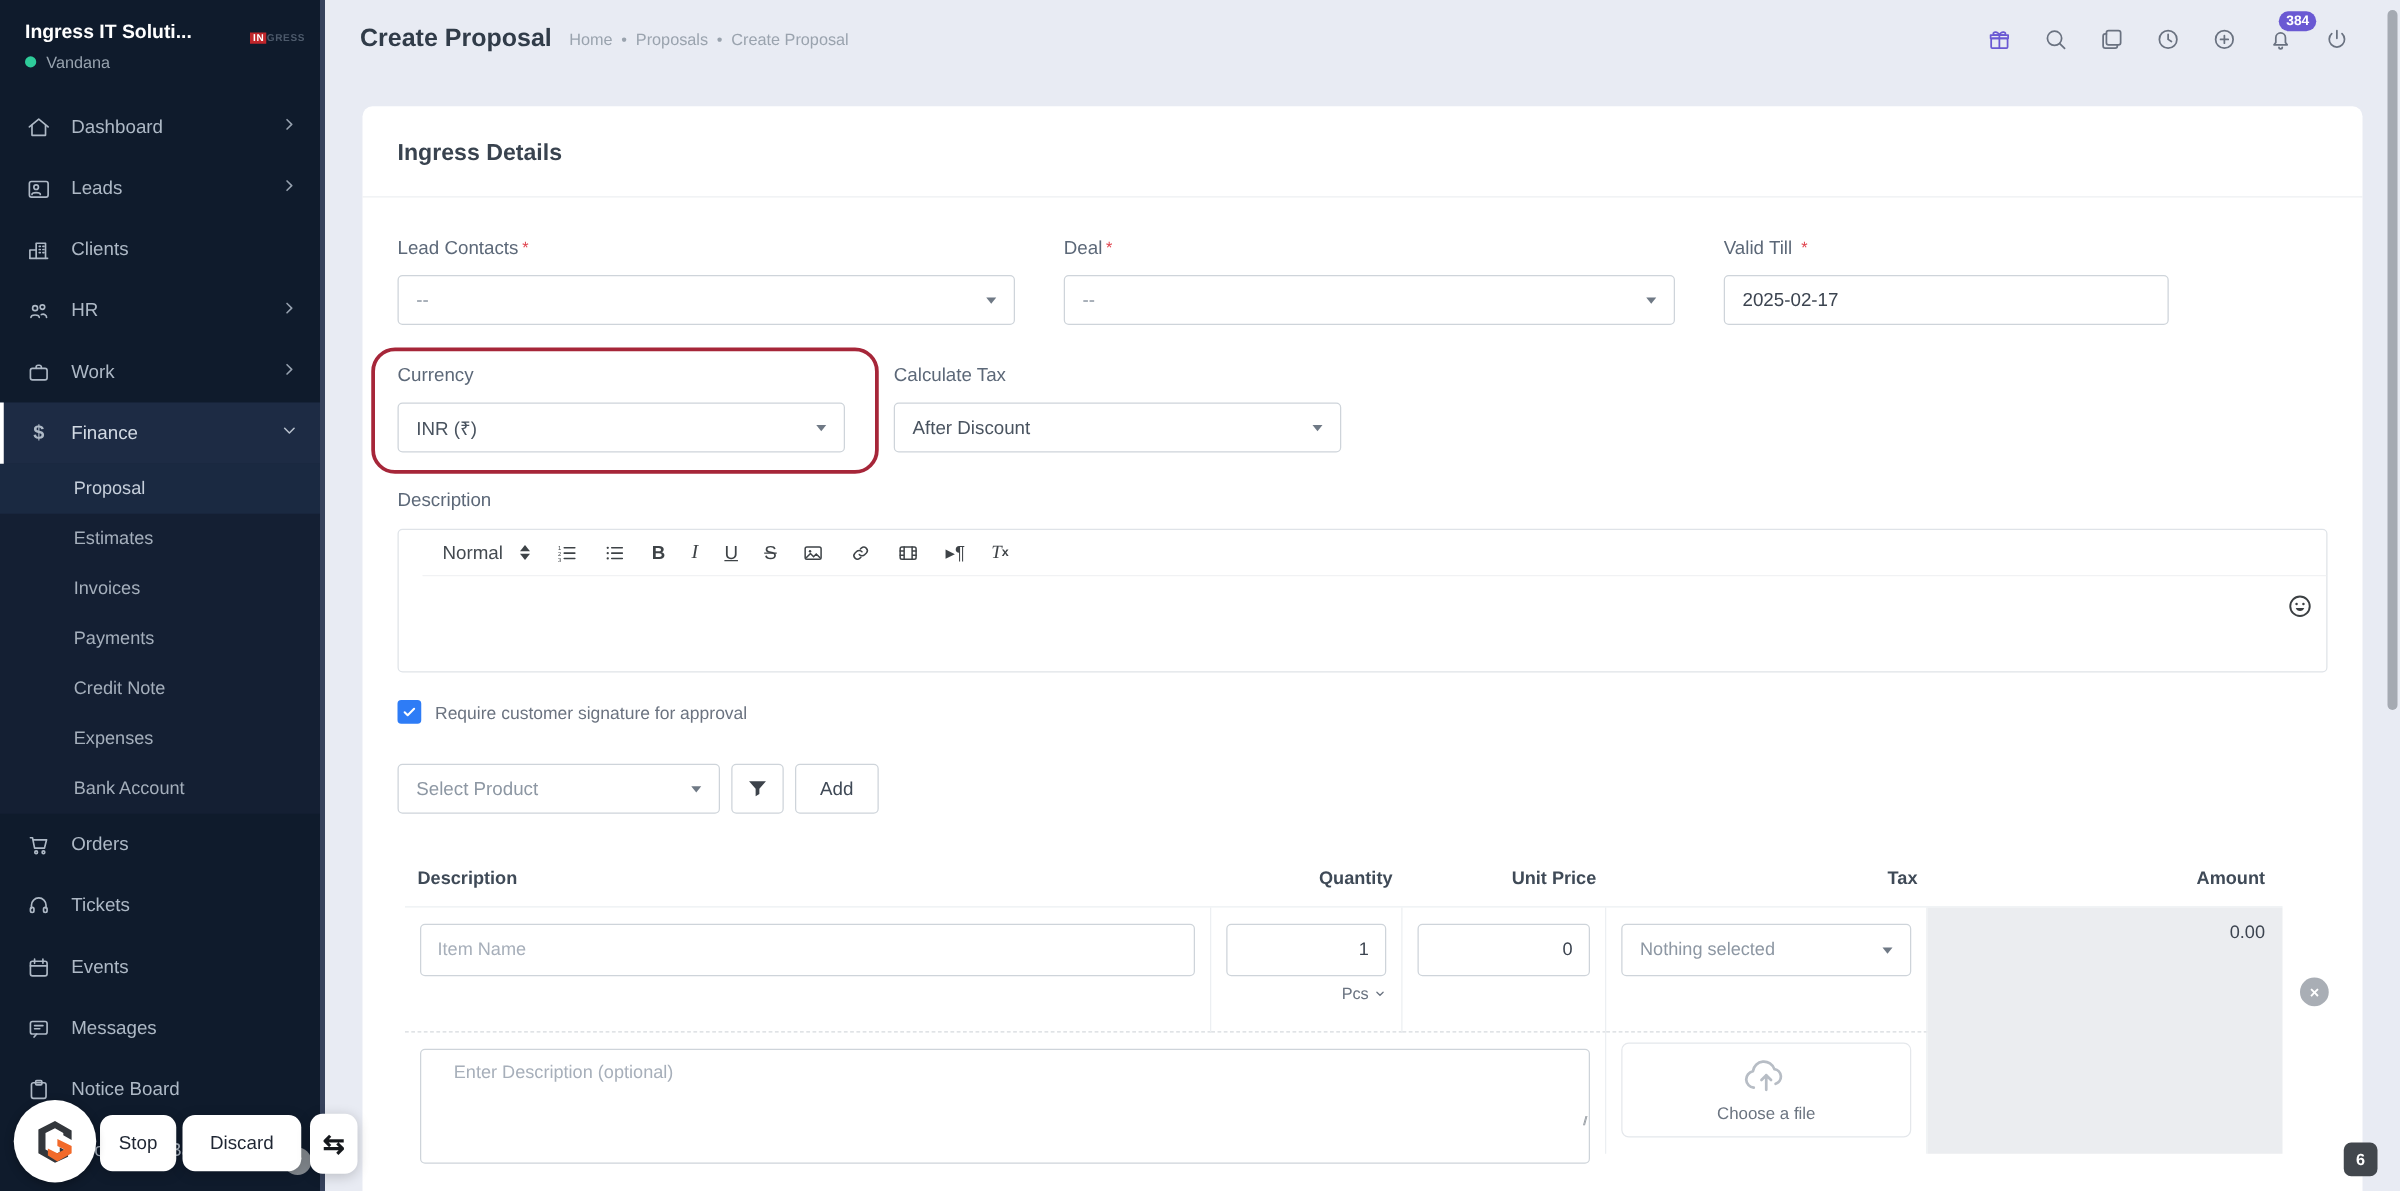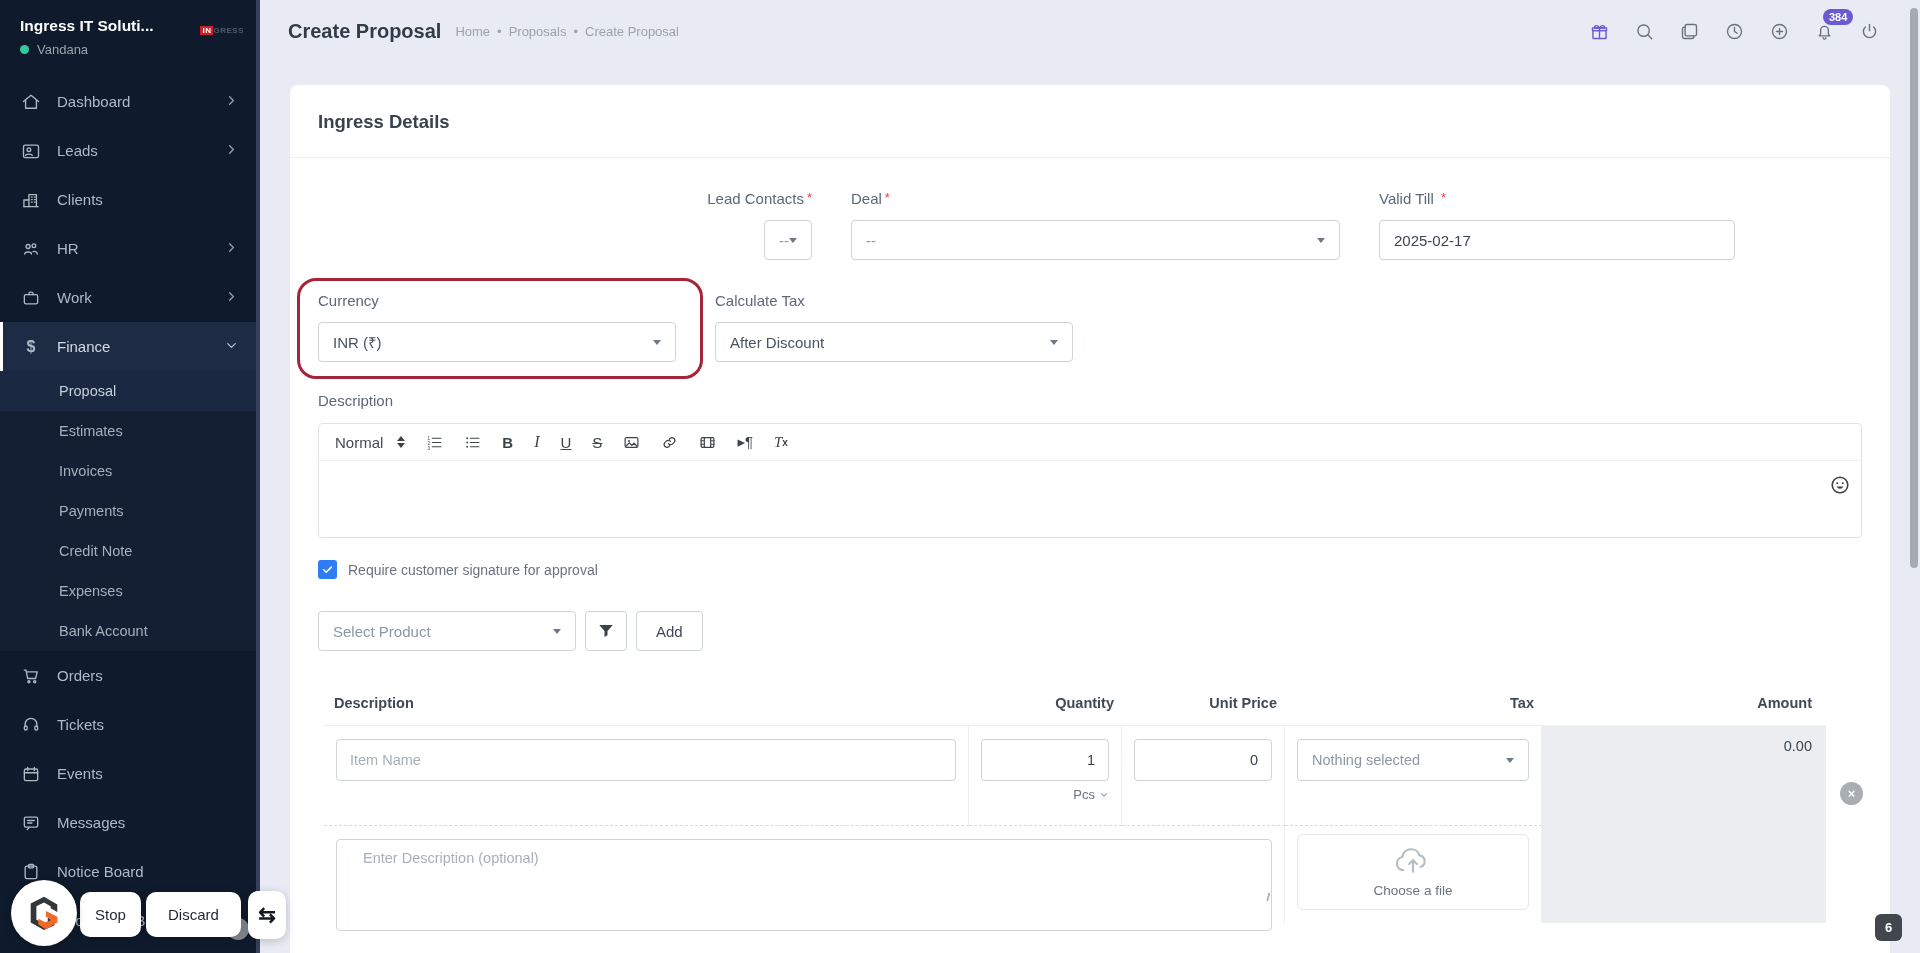--- a/index.html
+++ b/index.html
@@ -48,28 +48,28 @@
   .divider { border-top:1px solid #edeff2; margin:24px -28px 32px; }
 
   .frow { display:flex; gap:39px; }
   .field { display:flex; flex-direction:column; }
   .field > label { font-size:15px; color:#5c6878; margin-bottom:13px; }
   .req { color:#e0434d; font-size:13px; vertical-align:top; margin-left:3px; }
   .select, .tinput { height:40px; border:1px solid #ced4da; border-radius:4px; background:#fff; display:flex; align-items:center; padding:0 14px; font-size:15px; color:#49535f; position:relative; cursor:pointer; }
   .select .ph { color:#8d97a3; }
   .caret { margin-left:auto; width:0; height:0; border-left:4.5px solid transparent; border-right:4.5px solid transparent; border-top:5px solid #6f7985; }
   .tinput input { border:none; outline:none; font-size:15px; color:#3c4450; width:100%; font-family:inherit; background:transparent; }
-  .w-lead { width:494px;align-items:flex-end; } .w-deal { width:489px; } .w-date { width:356px; }
+  .w-lead { width:494px; } .w-deal { width:489px; } .w-date { width:356px; }
   .w-cur { width:358px; } .w-ctax { width:358px; }
 
   .frow2 { margin-top:32px; position:relative; }
   .red-annotation { position:absolute; left:-21px; top:-14px; width:406px; height:101px; border:3px solid #a62639; border-radius:19px; pointer-events:none; }
 
   .desc-block { margin-top:30px; }
-  .editor { border:1px solid #dfe3e8; border-radius:4px; margin-top:13px; height:115px; position:relative; }
+  .editor { border:1px solid #dfe3e8; border-radius:4px; margin-top:13px; height:115px; position:relative;padding-left:19px; }
   .toolbar { display:flex; align-items:center; padding:9px 16px; gap:21px; border-bottom:1px solid #f1f2f4; }
   .tb { color:#3e4347; font-size:15px; cursor:pointer; display:flex; align-items:center; }
   .tb svg { width:17px; height:17px; stroke:#3e4347; fill:none; stroke-width:1.7; stroke-linecap:round; }
   .tb.bold { font-weight:bold; }
   .tb.italic { font-family:"Liberation Serif", serif; font-style:italic; font-size:16px; }
   .tb.under { text-decoration:underline; }
   .tb.strike { text-decoration:line-through; }
   .tb.clear i { font-family:"Liberation Serif", serif; }
   .tb.clear sub { font-size:10px; font-weight:bold; }
   .fmt { display:flex; align-items:center; gap:14px; color:#444a50; font-size:15px; }

